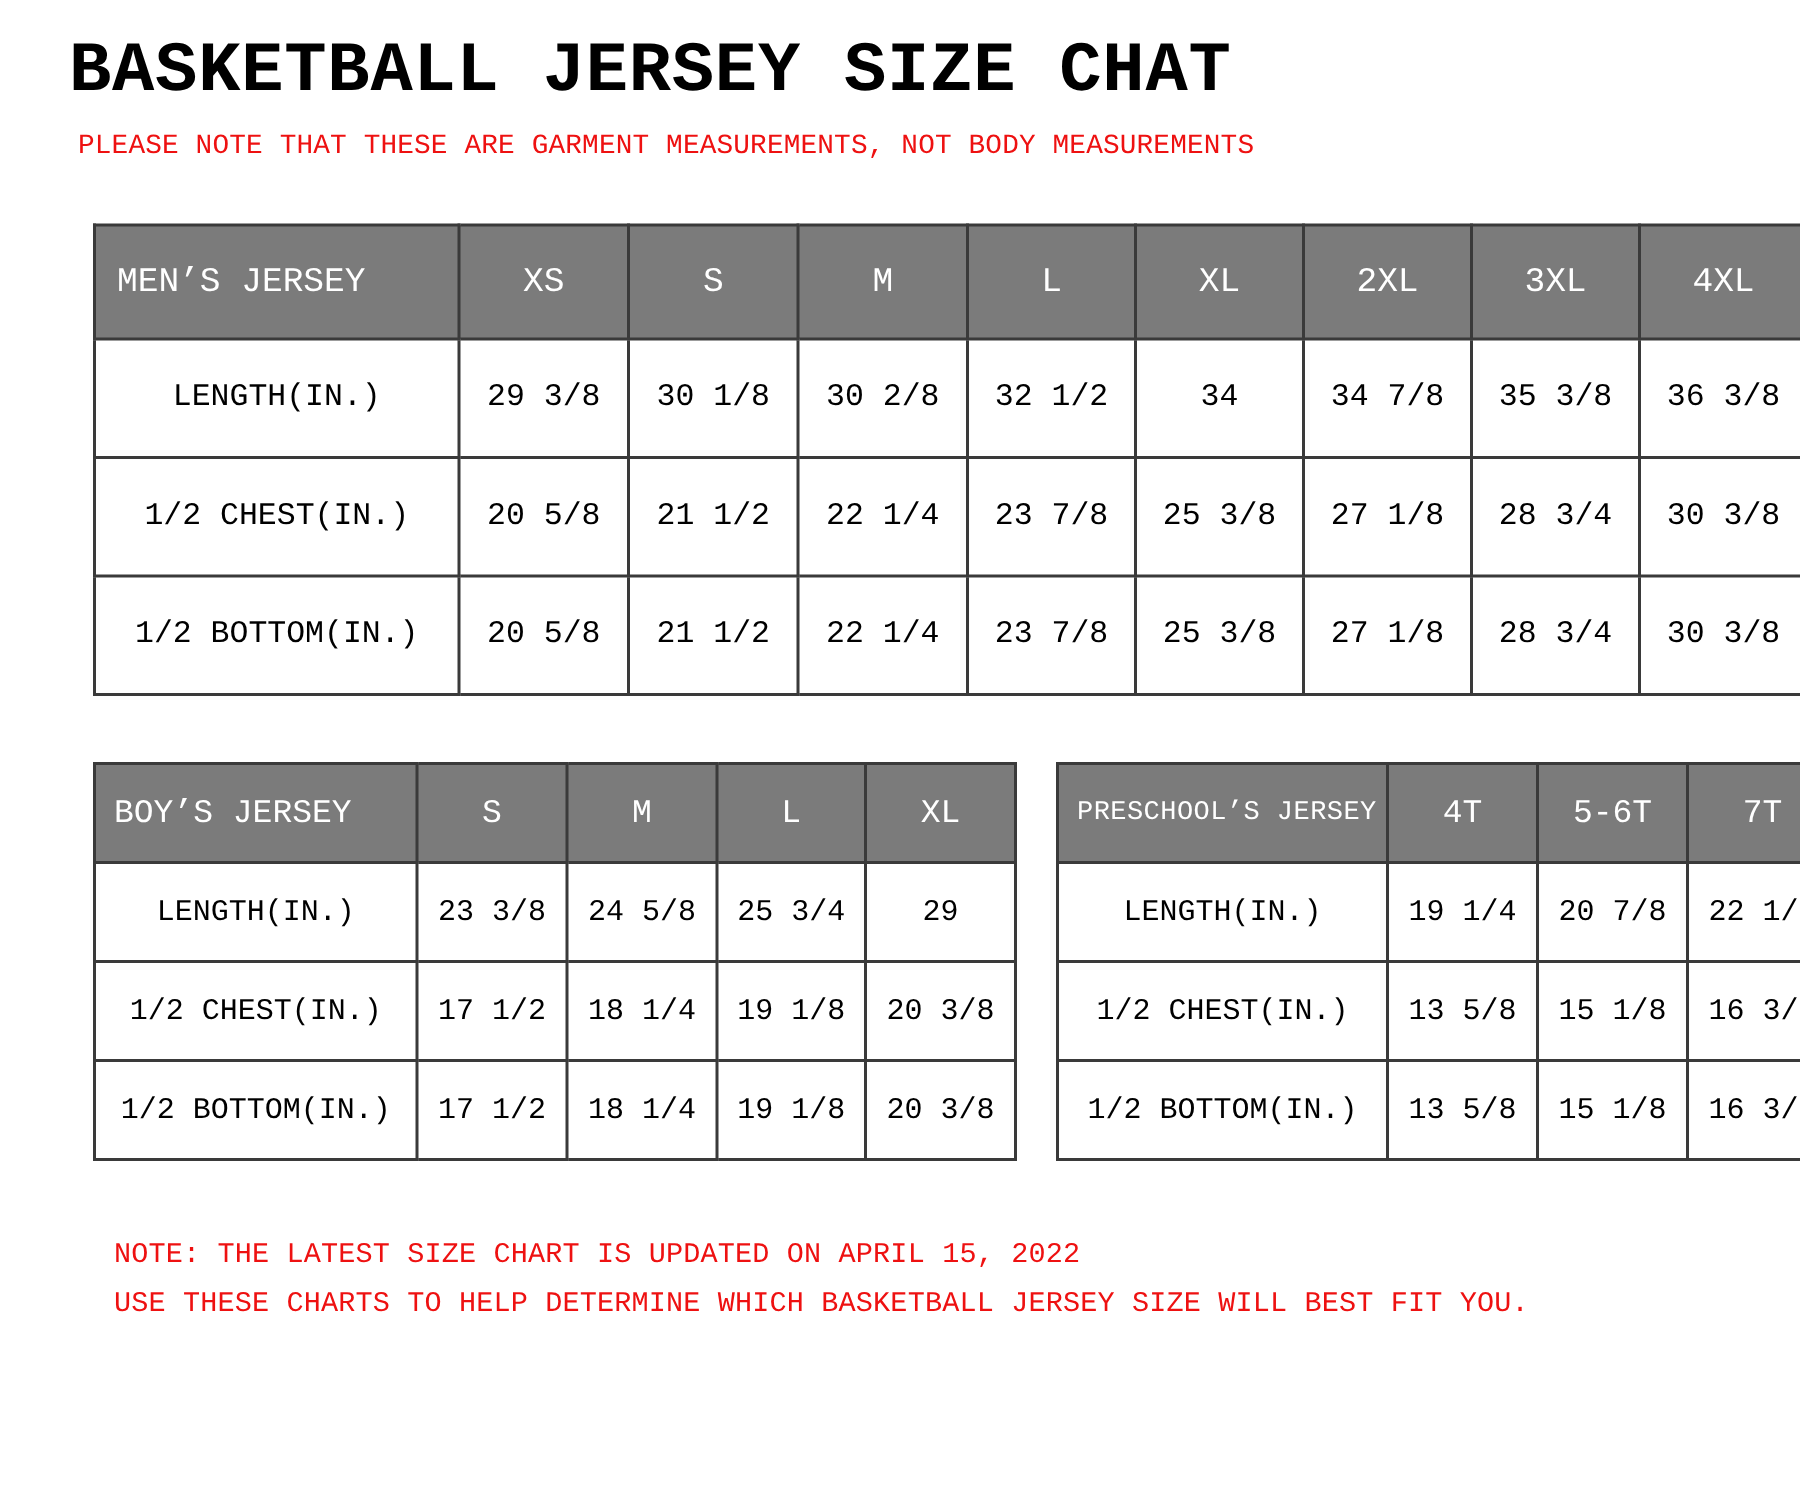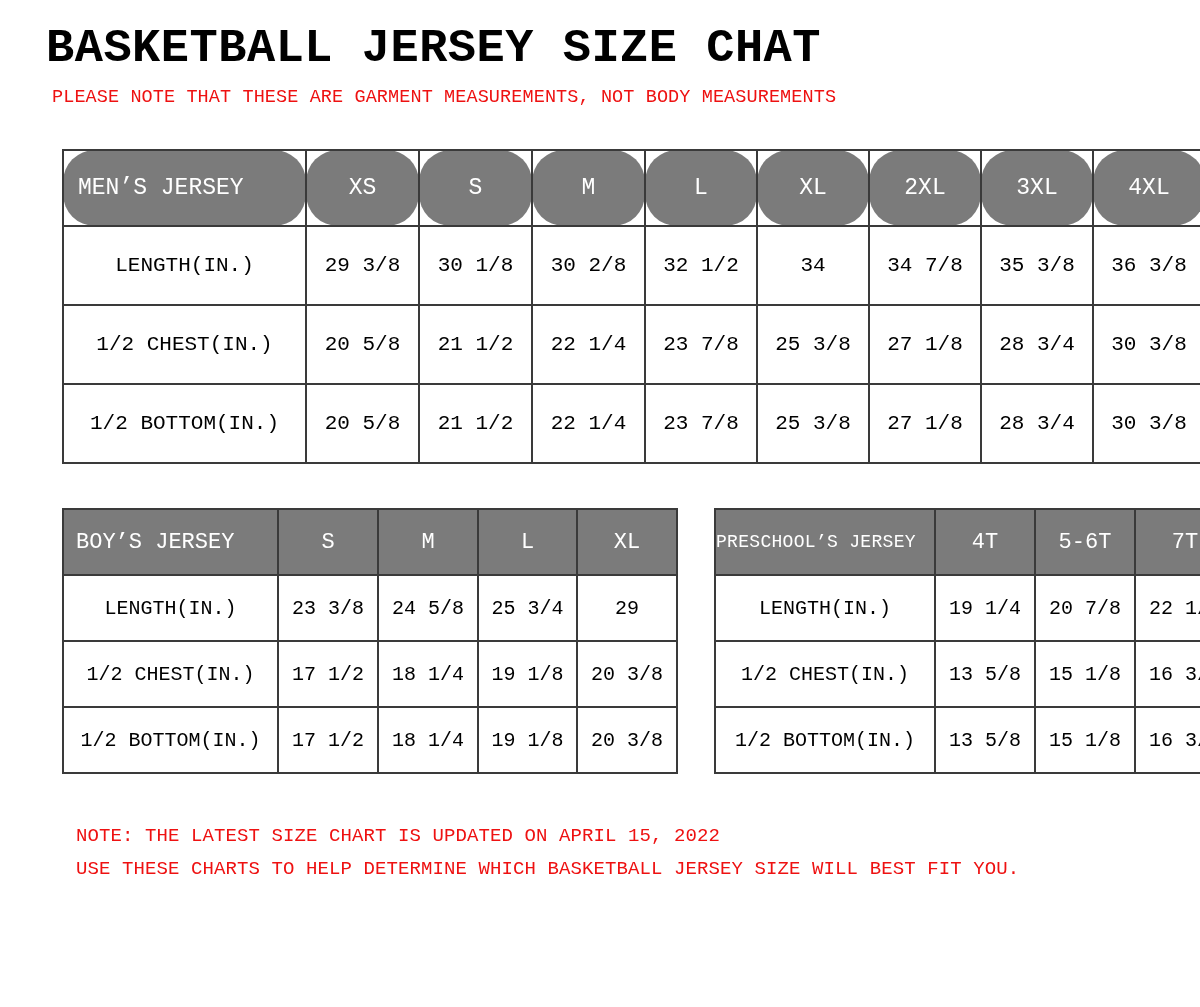--- a/index.html
+++ b/index.html
@@ -66,59 +66,58 @@
   
   .men-wrap {
     margin: 38px 0 0 22px;
   }
   table.men {
     width: 1135px;
   }
   table.men thead th {
     height: 72px;
     font-size: 23px;
-    border-radius: 32px;
   }
   table.men thead th.first {
     font-size: 23px;
     text-align: left;
     padding-left: 14px;
   }
   table.men tbody td {
     height: 75px;
     font-size: 21px;
   }
   table.men tbody td.first {
     text-align: center;
   }
 
   
   .small-row {
     display: flex;
     margin: 44px 0 0 22px;
-    gap: 36px;
+    gap: 26px;
   }
   table.boy {
     width: 614px;
   }
   table.pre {
     width: 520px;
   }
   table.boy thead th, table.pre thead th {
     height: 62px;
     font-size: 22px;
   }
   table.boy thead th.first {
     text-align: left;
     padding-left: 12px;
     font-size: 22px;
   }
   table.pre thead th.first {
     text-align: left;
-    padding-left: 0;
+    padding-left: 12px;
     font-size: 18px;
     letter-spacing: 0.3px;
   }
   table.boy tbody td, table.pre tbody td {
     height: 62px;
     font-size: 20px;
   }
 
   
   .notes-bottom {

